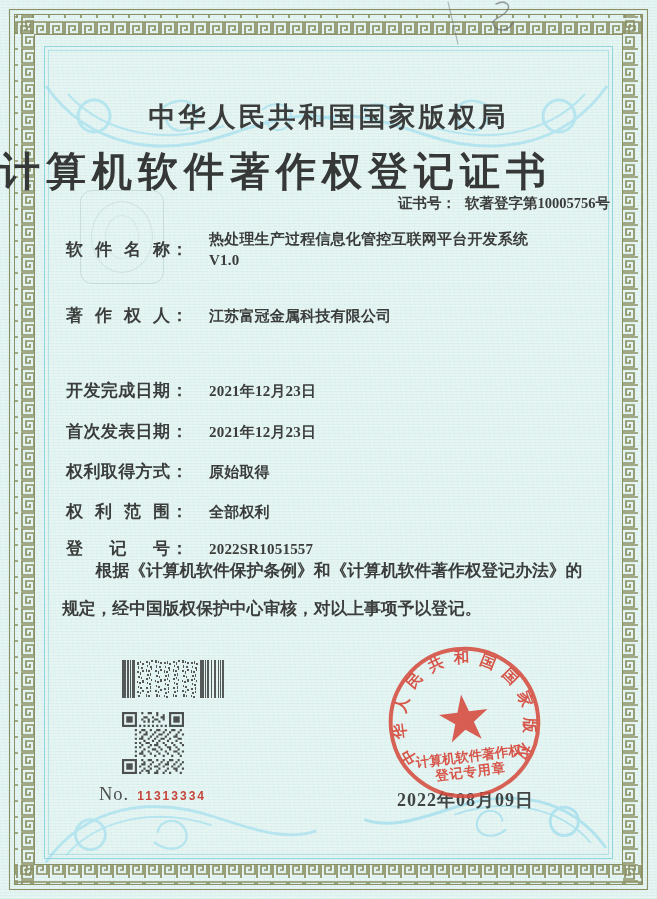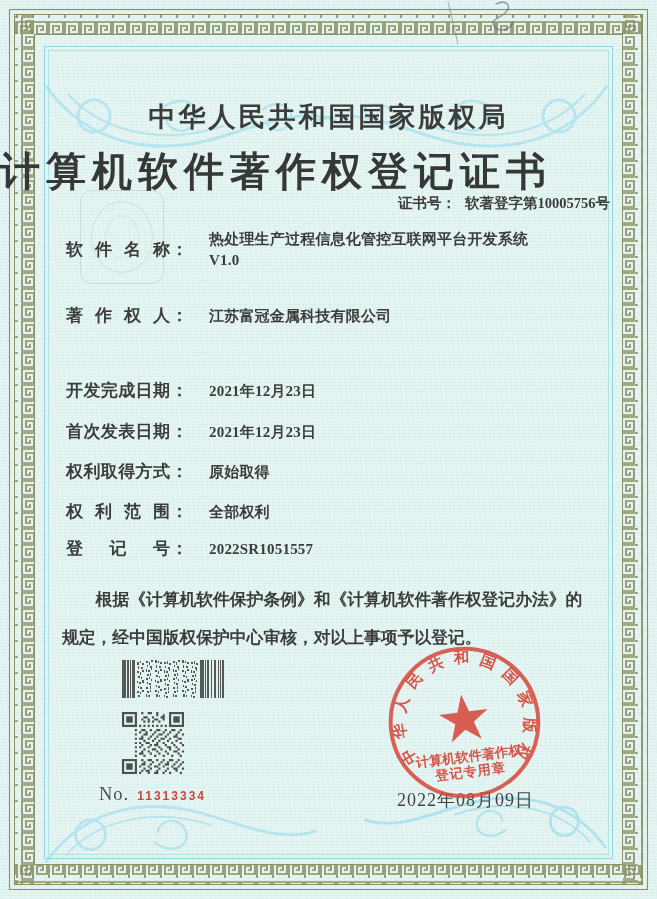--- a/index.html
+++ b/index.html
@@ -41,35 +41,35 @@
   .certno{position:absolute;right:47px;top:194px;font-size:14.5px;font-weight:700;}
   .certno .v{margin-left:9px;text-align:right;}
 
   .field-row{position:absolute;left:66px;right:40px;display:flex;align-items:center;}
   .f-label{display:inline-block;width:104px;font-size:17px;font-weight:700;
     text-align:justify;text-align-last:justify;line-height:20px;flex:none;}
   .f-colon{font-size:17px;font-weight:700;line-height:20px;flex:none;margin-left:1px;}
   .f-value{margin-left:21px;font-size:15px;font-weight:600;line-height:20.5px;letter-spacing:.2px;}
   .f-value div{white-space:nowrap;}
 
-  .statement{position:absolute;left:62px;width:522px;top:581px;
+  .statement{position:absolute;left:62px;width:522px;top:552px;
     font-size:16.8px;font-weight:600;line-height:38px;}
   .statement .ln1{text-indent:2em;}
 
   .barcode{position:absolute;left:122px;top:660px;width:102px;height:38px;}
   .qrcode{position:absolute;left:122px;top:712px;width:62px;height:62px;}
   .barcode svg,.qrcode svg{display:block;width:100%;height:100%;}
 
   .serial{position:absolute;left:99px;top:784px;font-size:18.5px;}
   .serial .pfx{color:#4b504f;letter-spacing:1px;}
   .serial .num{color:var(--red);font-family:Liberation Sans, sans-serif;
     font-weight:600;letter-spacing:2px;margin-left:8px;font-size:12px;}
 
   .issue-date{position:absolute;left:397px;top:788px;z-index:5;
-    font-size:18px;font-weight:400;letter-spacing:1px;color:#3f4443;text-align:right;}
+    font-size:18px;font-weight:700;letter-spacing:1px;color:#3f4443;text-align:right;}
   .seal{position:absolute;left:383px;top:641px;width:163px;height:163px;z-index:6;
     transform:rotate(-7deg);opacity:.93;}
   .seal svg{display:block;width:100%;height:100%;}
   .seal text{fill:var(--sealred);font-weight:700;
     font-family:"Liberation Serif","DejaVu Serif",serif;}
 
   .pen-marks{position:absolute;left:438px;top:0;width:120px;height:50px;z-index:7;opacity:.75;}
 
   .key{stroke:var(--olive);fill:none;}
 </style>

